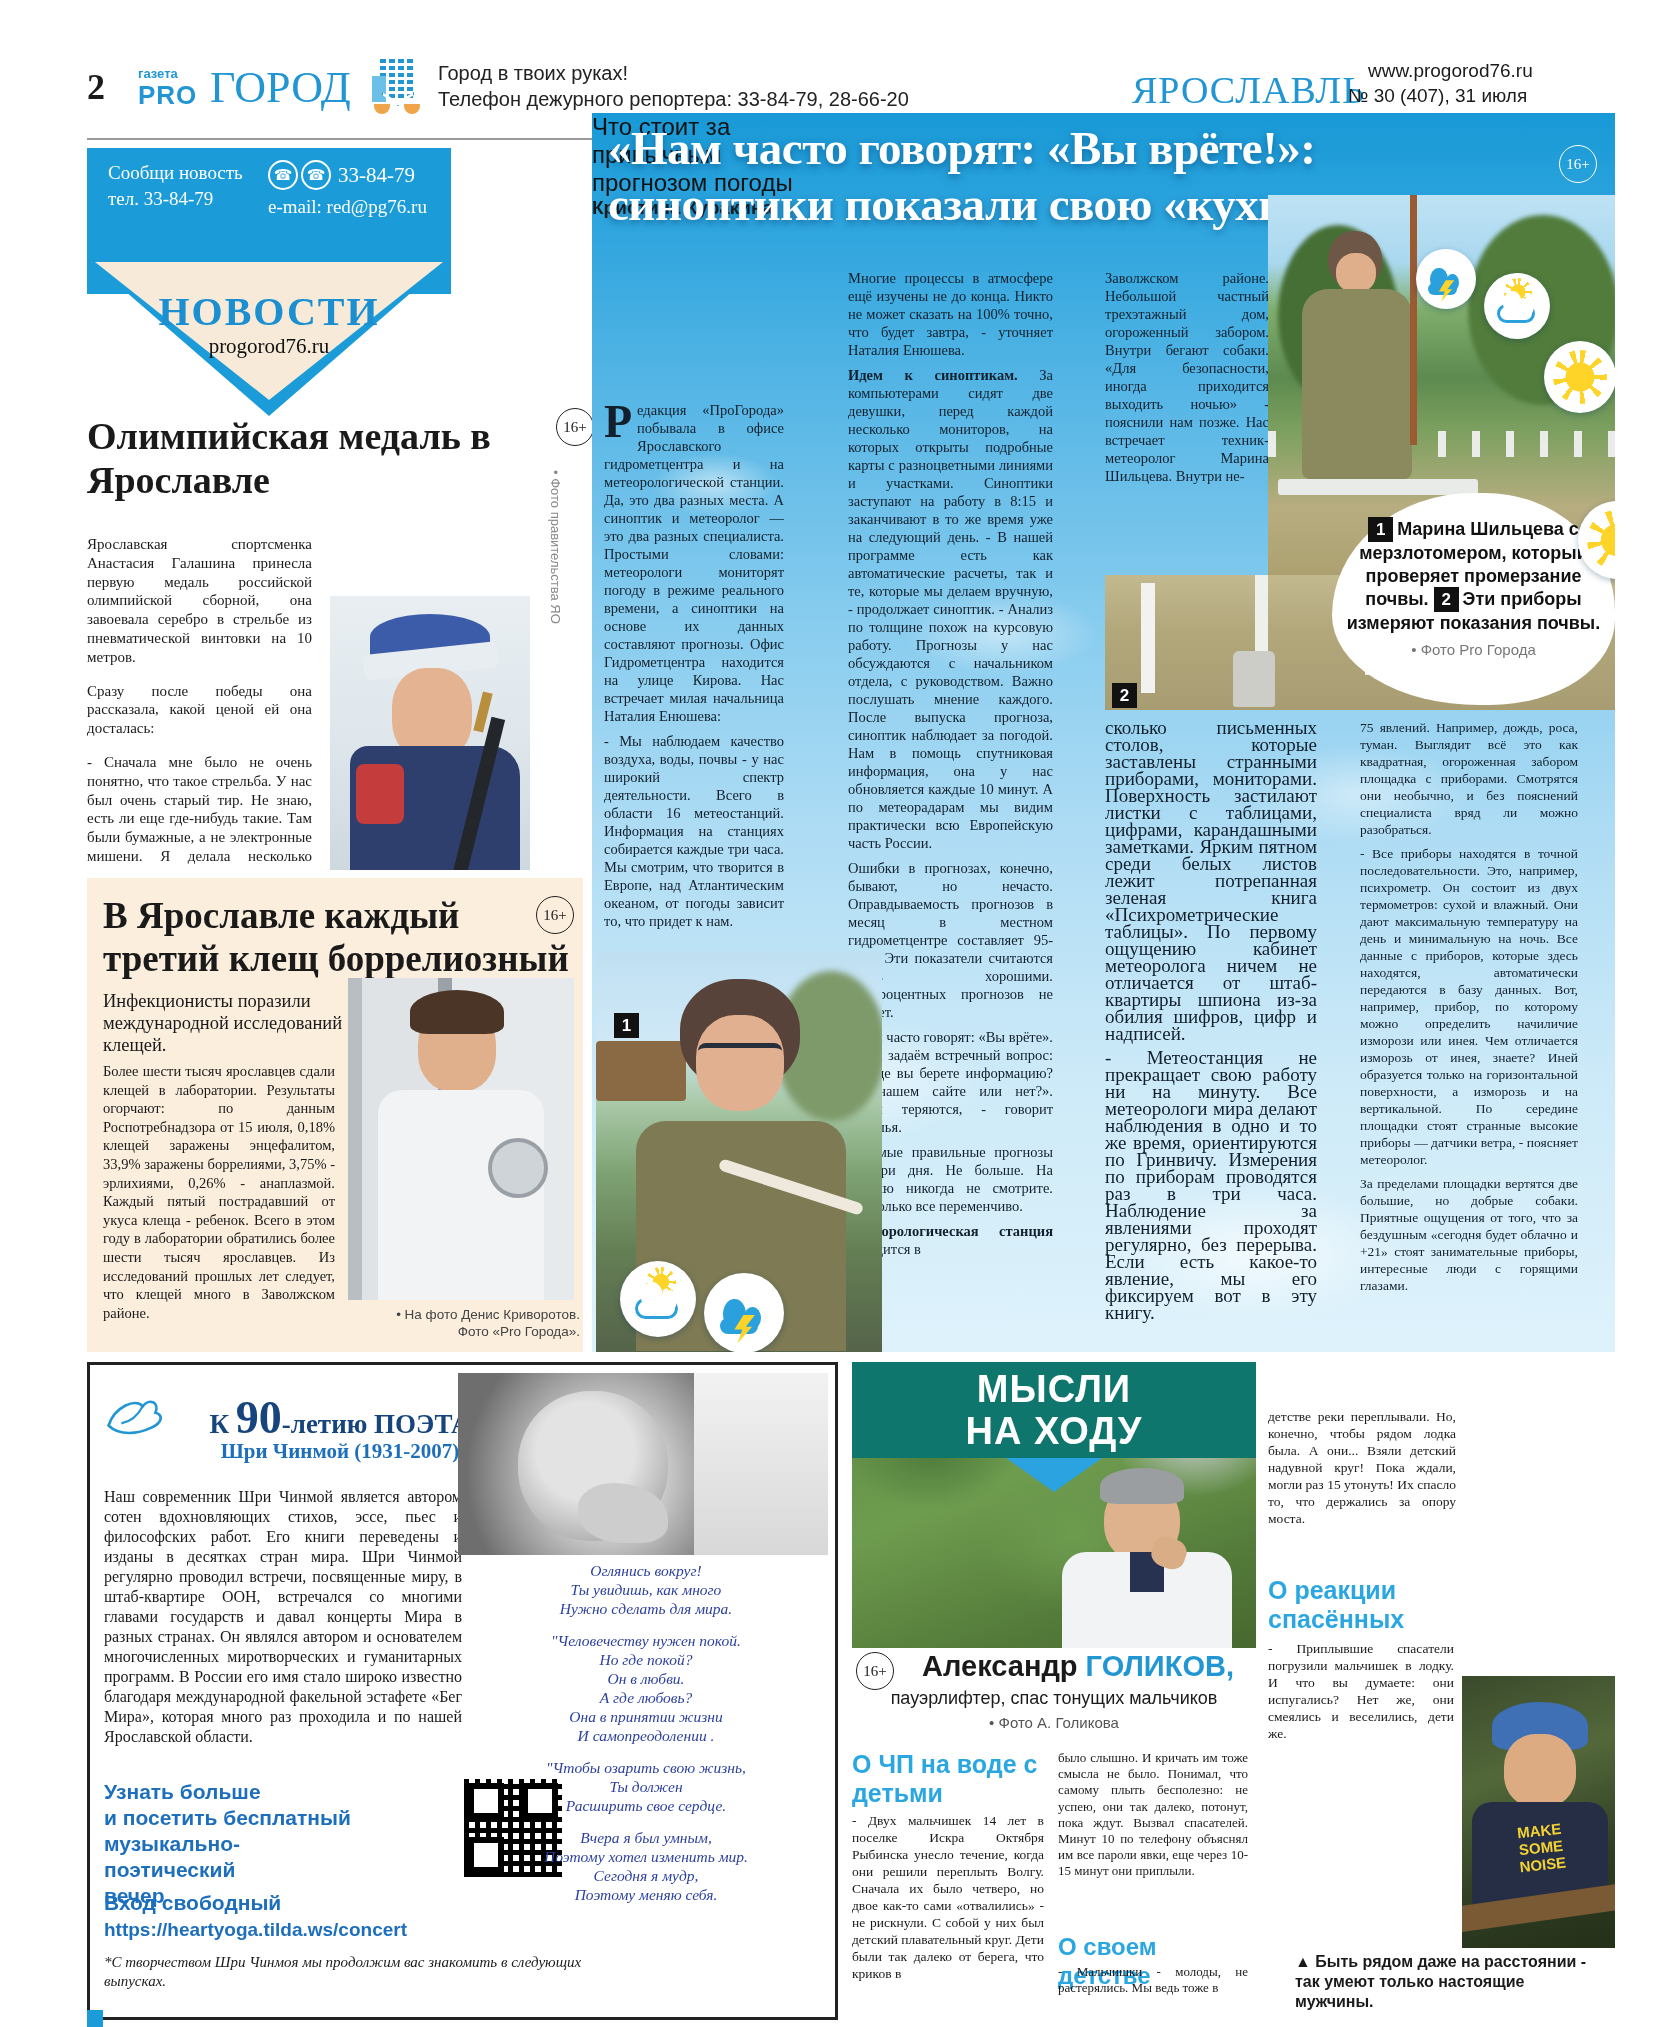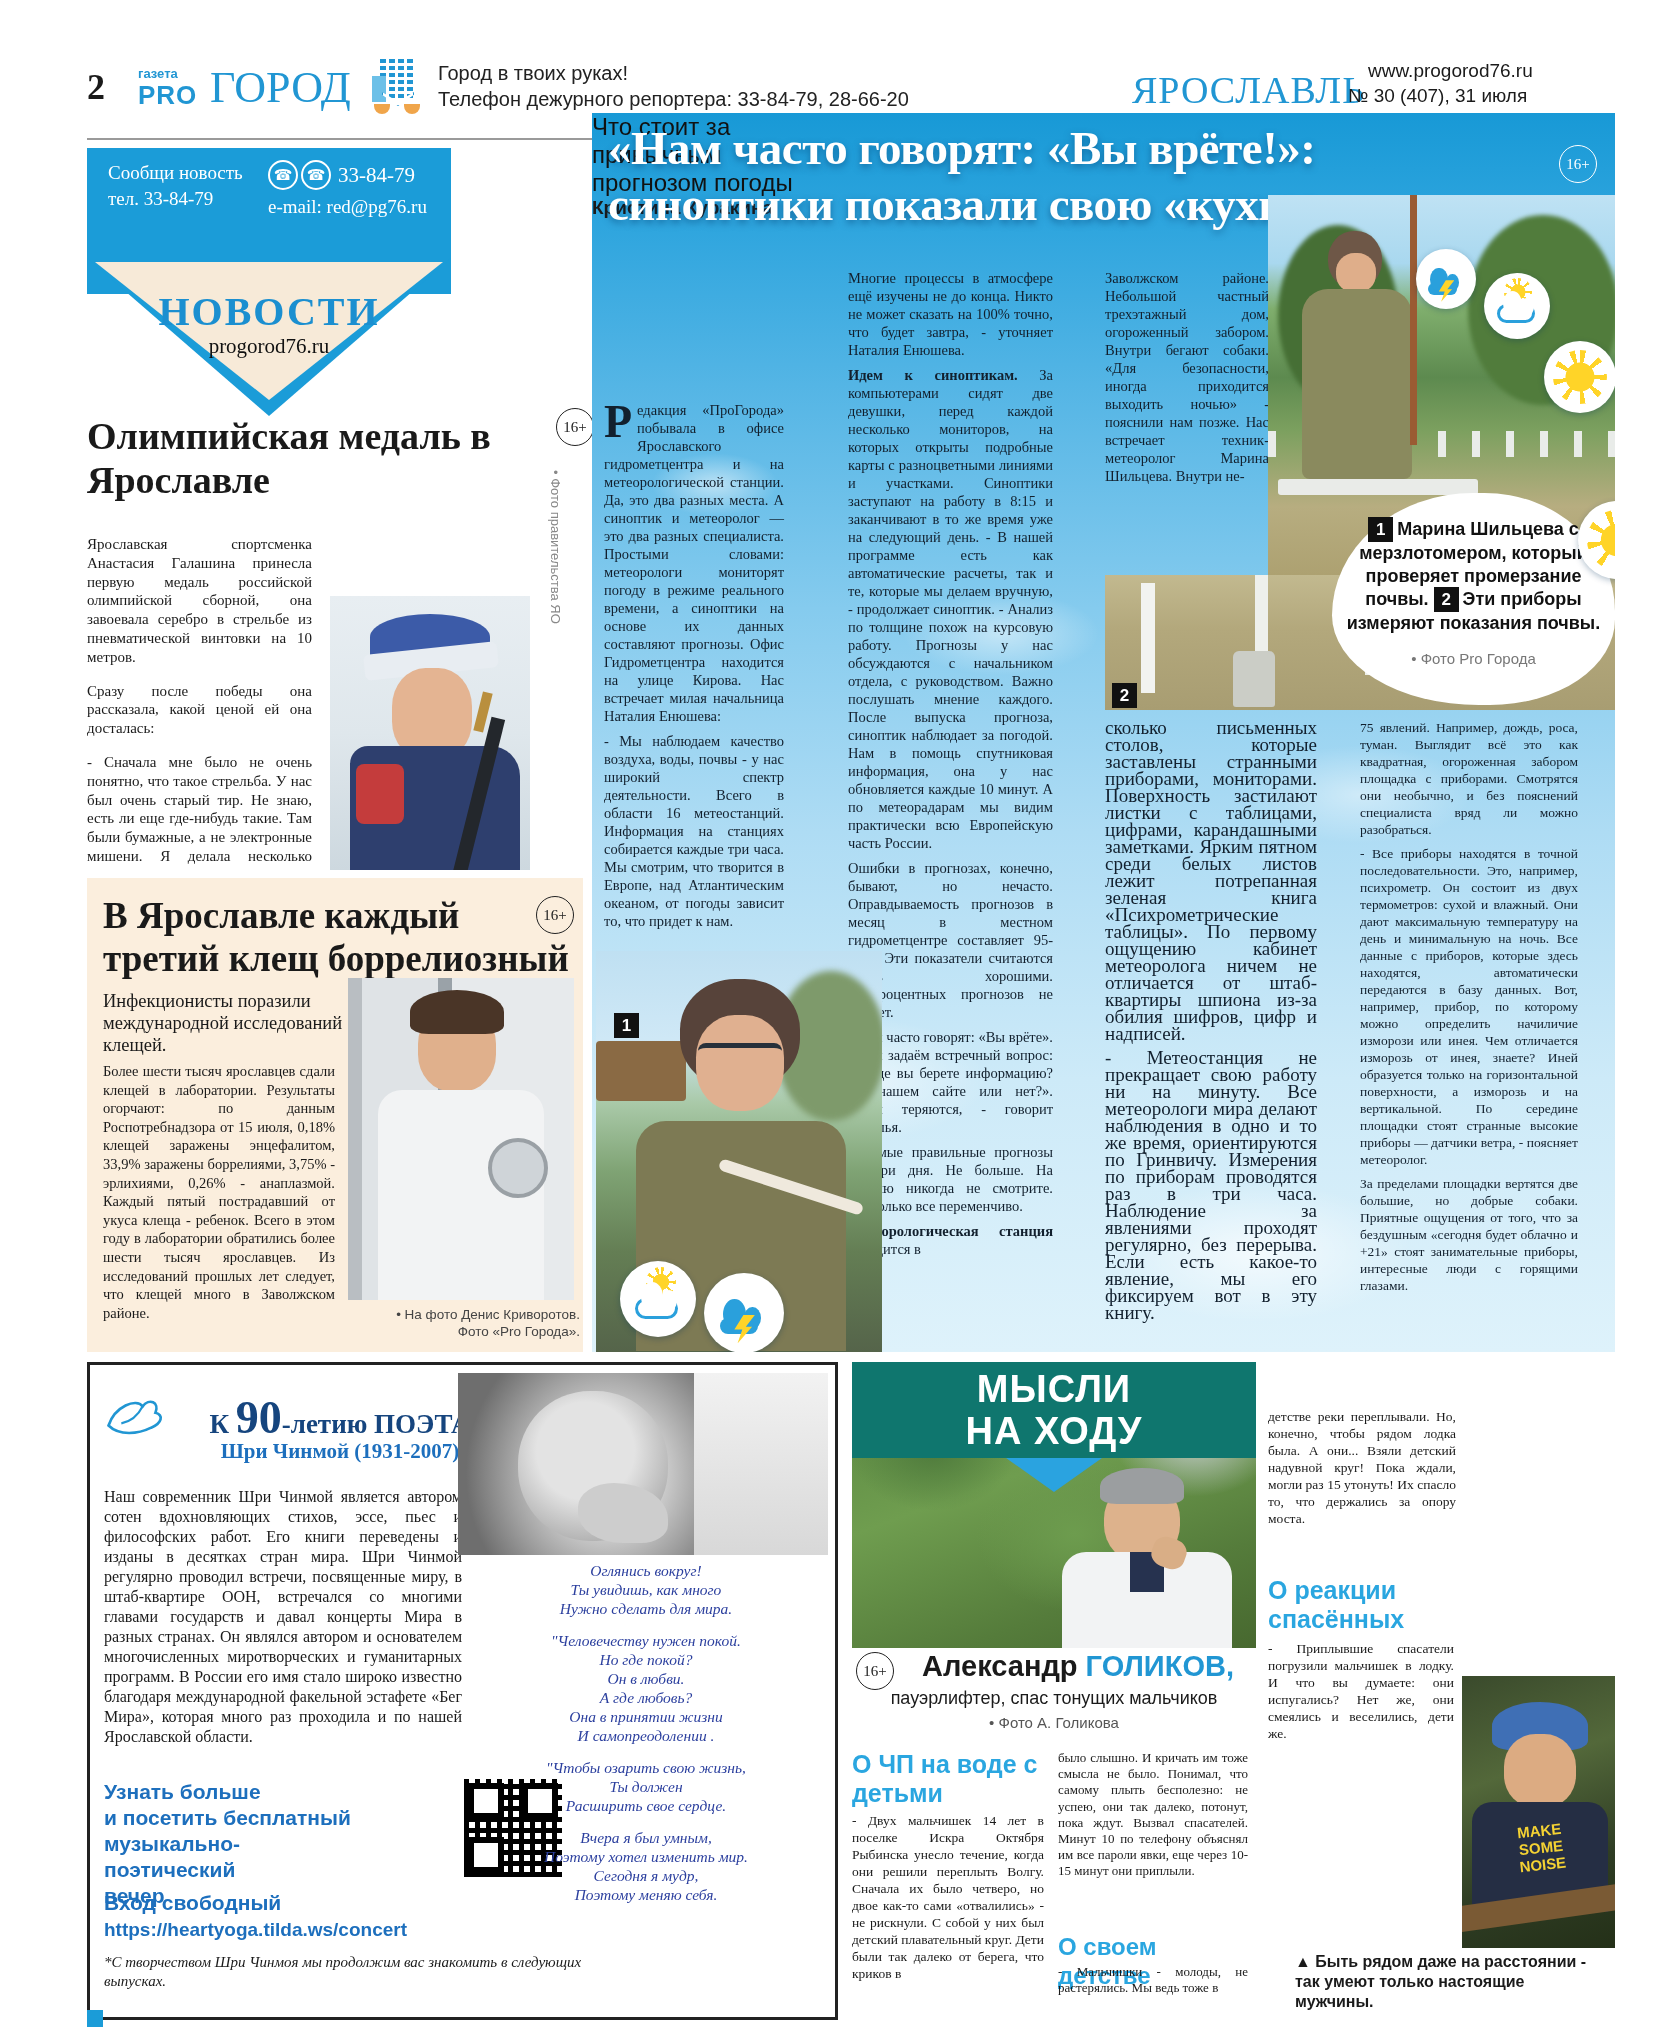--- a/index.html
+++ b/index.html
@@ -101,21 +101,21 @@
      background:linear-gradient(180deg,#bfe0f2 0%,#cfe8f6 22%,#a9c9a8 38%,#7fa374 55%,#647e54 75%,#55644a 100%);}
   #photo-field{left:513px;top:462px;width:510px;height:135px;overflow:hidden;
      background:linear-gradient(180deg,#c2b98f 0%,#b3a87c 40%,#a89d72 100%);}
   #photo-marina{left:676px;top:82px;width:347px;height:380px;overflow:hidden;
      background:linear-gradient(180deg,#bfe2f4 0%,#a9d8ef 18%,#7fae6d 30%,#5d8a4f 48%,#7ca05f 62%,#b7ad80 82%,#ada171 100%);}
   
   #bubble{left:740px;top:380px;width:283px;height:212px;background:#fff;
      border-radius:52% 48% 46% 54%/60% 58% 42% 44%;}
   #bubble .txt{position:absolute;left:14px;top:24px;width:255px;text-align:center;
      font-family:"Liberation Sans",sans-serif;font-size:18px;line-height:22.5px;font-weight:bold;color:#111;}
-  #bubble .cr{display:block;margin-top:13px;font-weight:normal;color:#777;font-size:15px;}
+  #bubble .cr{display:block;margin-top:4px;font-weight:normal;color:#777;font-size:15px;}
   
   .wicon{position:absolute;background:#fff;border-radius:50%;box-shadow:0 2px 6px rgba(0,50,90,.3);overflow:hidden;}
   .wcloud{position:absolute;left:20%;bottom:24%;width:48%;height:20%;background:#2aa0dc;border-radius:20px;}
   .wcloud::before{content:"";position:absolute;width:60%;height:190%;background:inherit;border-radius:50%;top:-120%;left:8%;}
   .wcloud::after{content:"";position:absolute;width:44%;height:140%;background:inherit;border-radius:50%;top:-70%;right:-6%;}
   .wbolt{position:absolute;left:38%;top:52%;width:26%;height:36%;background:#ffd428;
      clip-path:polygon(45% 0,100% 0,55% 42%,85% 42%,15% 100%,38% 52%,0 52%);}
   .wsun{position:absolute;border-radius:50%;
      background:radial-gradient(circle,#ffd428 0 37%,transparent 39%),
      repeating-conic-gradient(#ffd428 0 13deg,transparent 13deg 42deg);}

